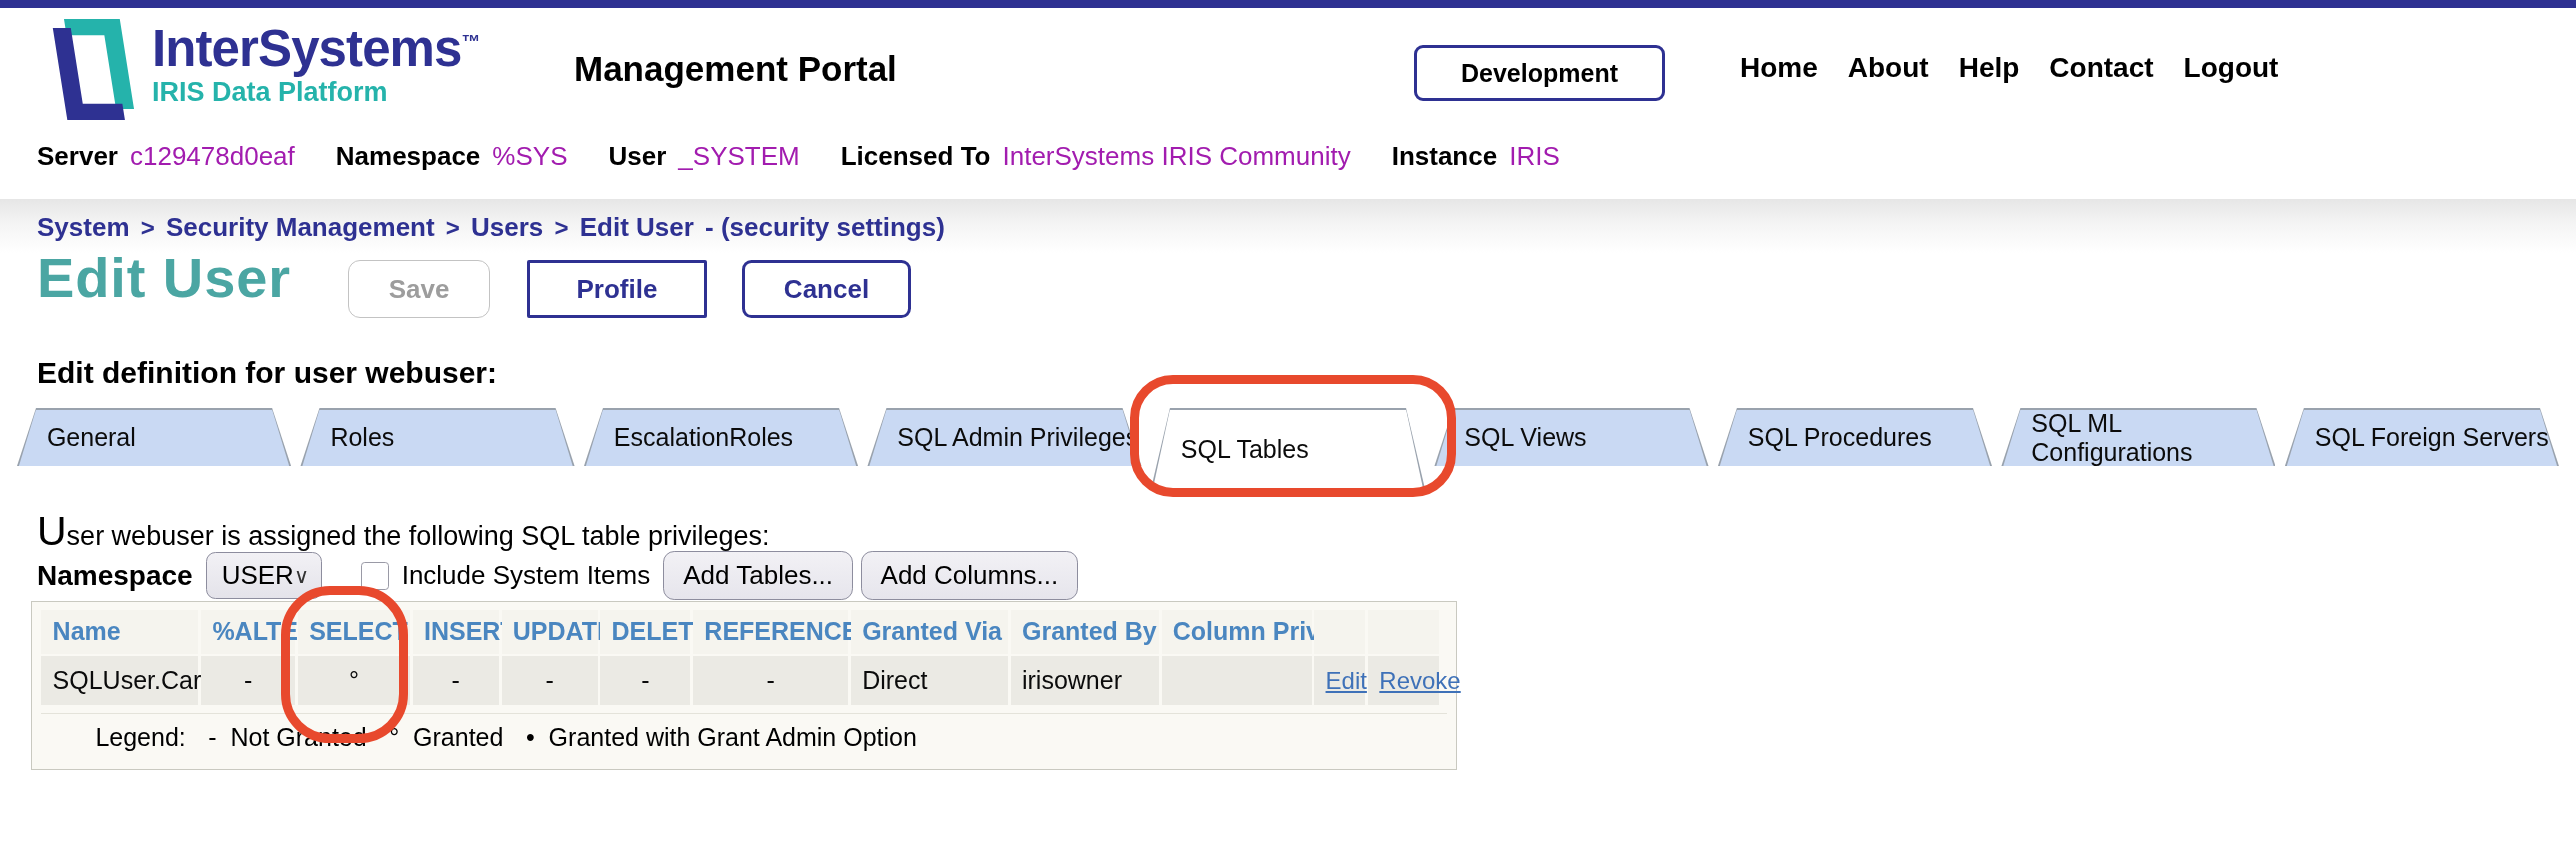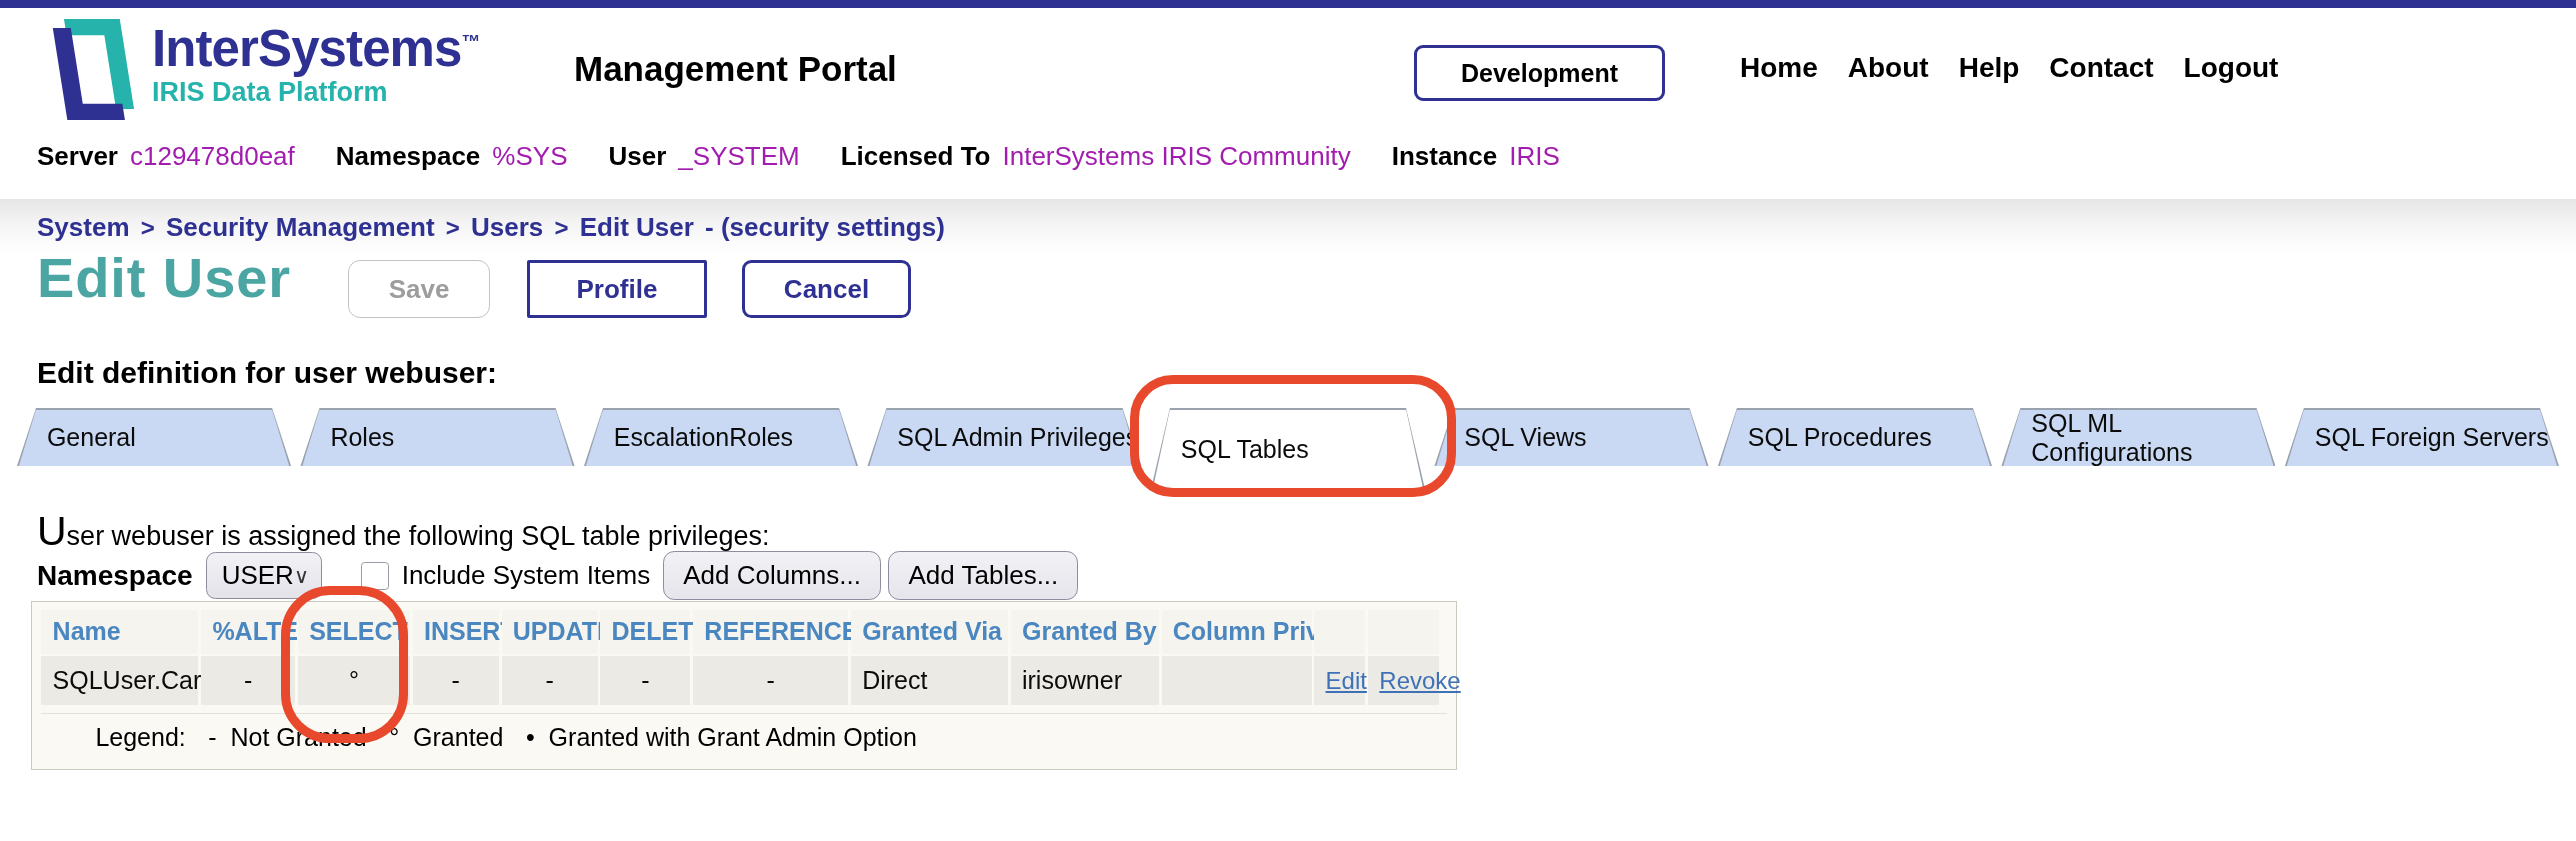--- a/index.html
+++ b/index.html
@@ -241,22 +241,22 @@
   </div>
 
   <div class="controls-row">
     <span class="ns-label">Namespace</span>
     <div class="ns-select">
       <span class="ns-value">USER</span>
       <span class="chev">∨</span>
     </div>
     <div class="checkbox"></div>
     <span class="cb-label">Include System Items</span>
+    <div class="ctl-btn">Add Tables...</div>
     <div class="ctl-btn">Add Columns...</div>
-    <div class="ctl-btn">Add Tables...</div>
   </div>
 
   <div class="table-box">
     <div class="grid-row">
       <div class="hcell">Name</div>
       <div class="hcell">%ALTER</div>
       <div class="hcell">SELECT</div>
       <div class="hcell">INSERT</div>
       <div class="hcell">UPDATE</div>
       <div class="hcell">DELETE</div>

